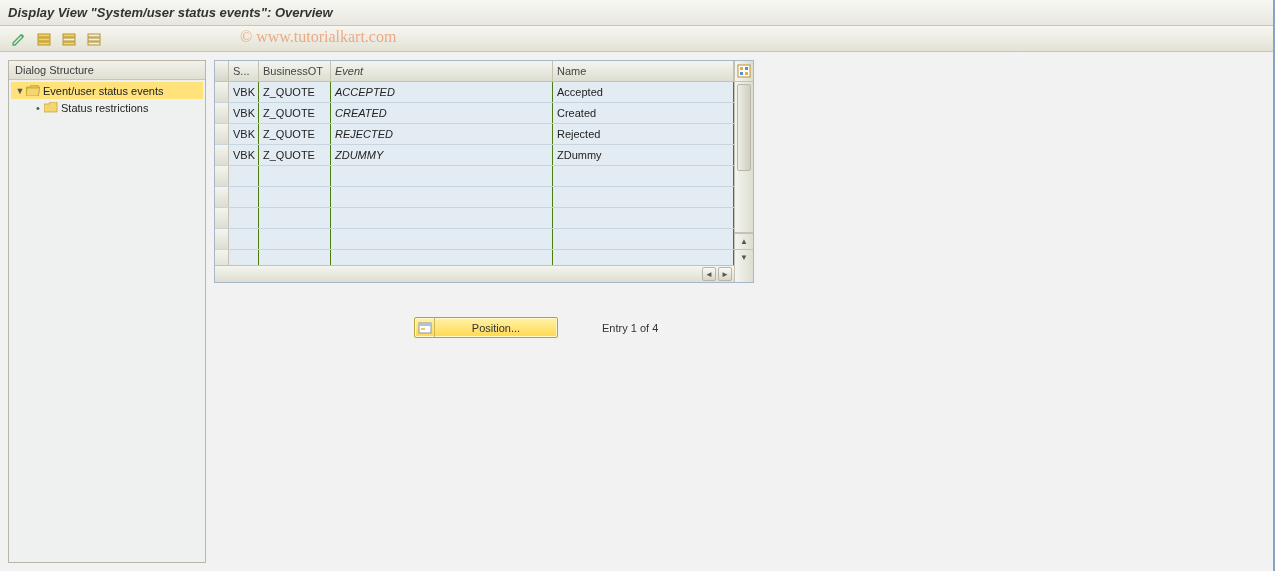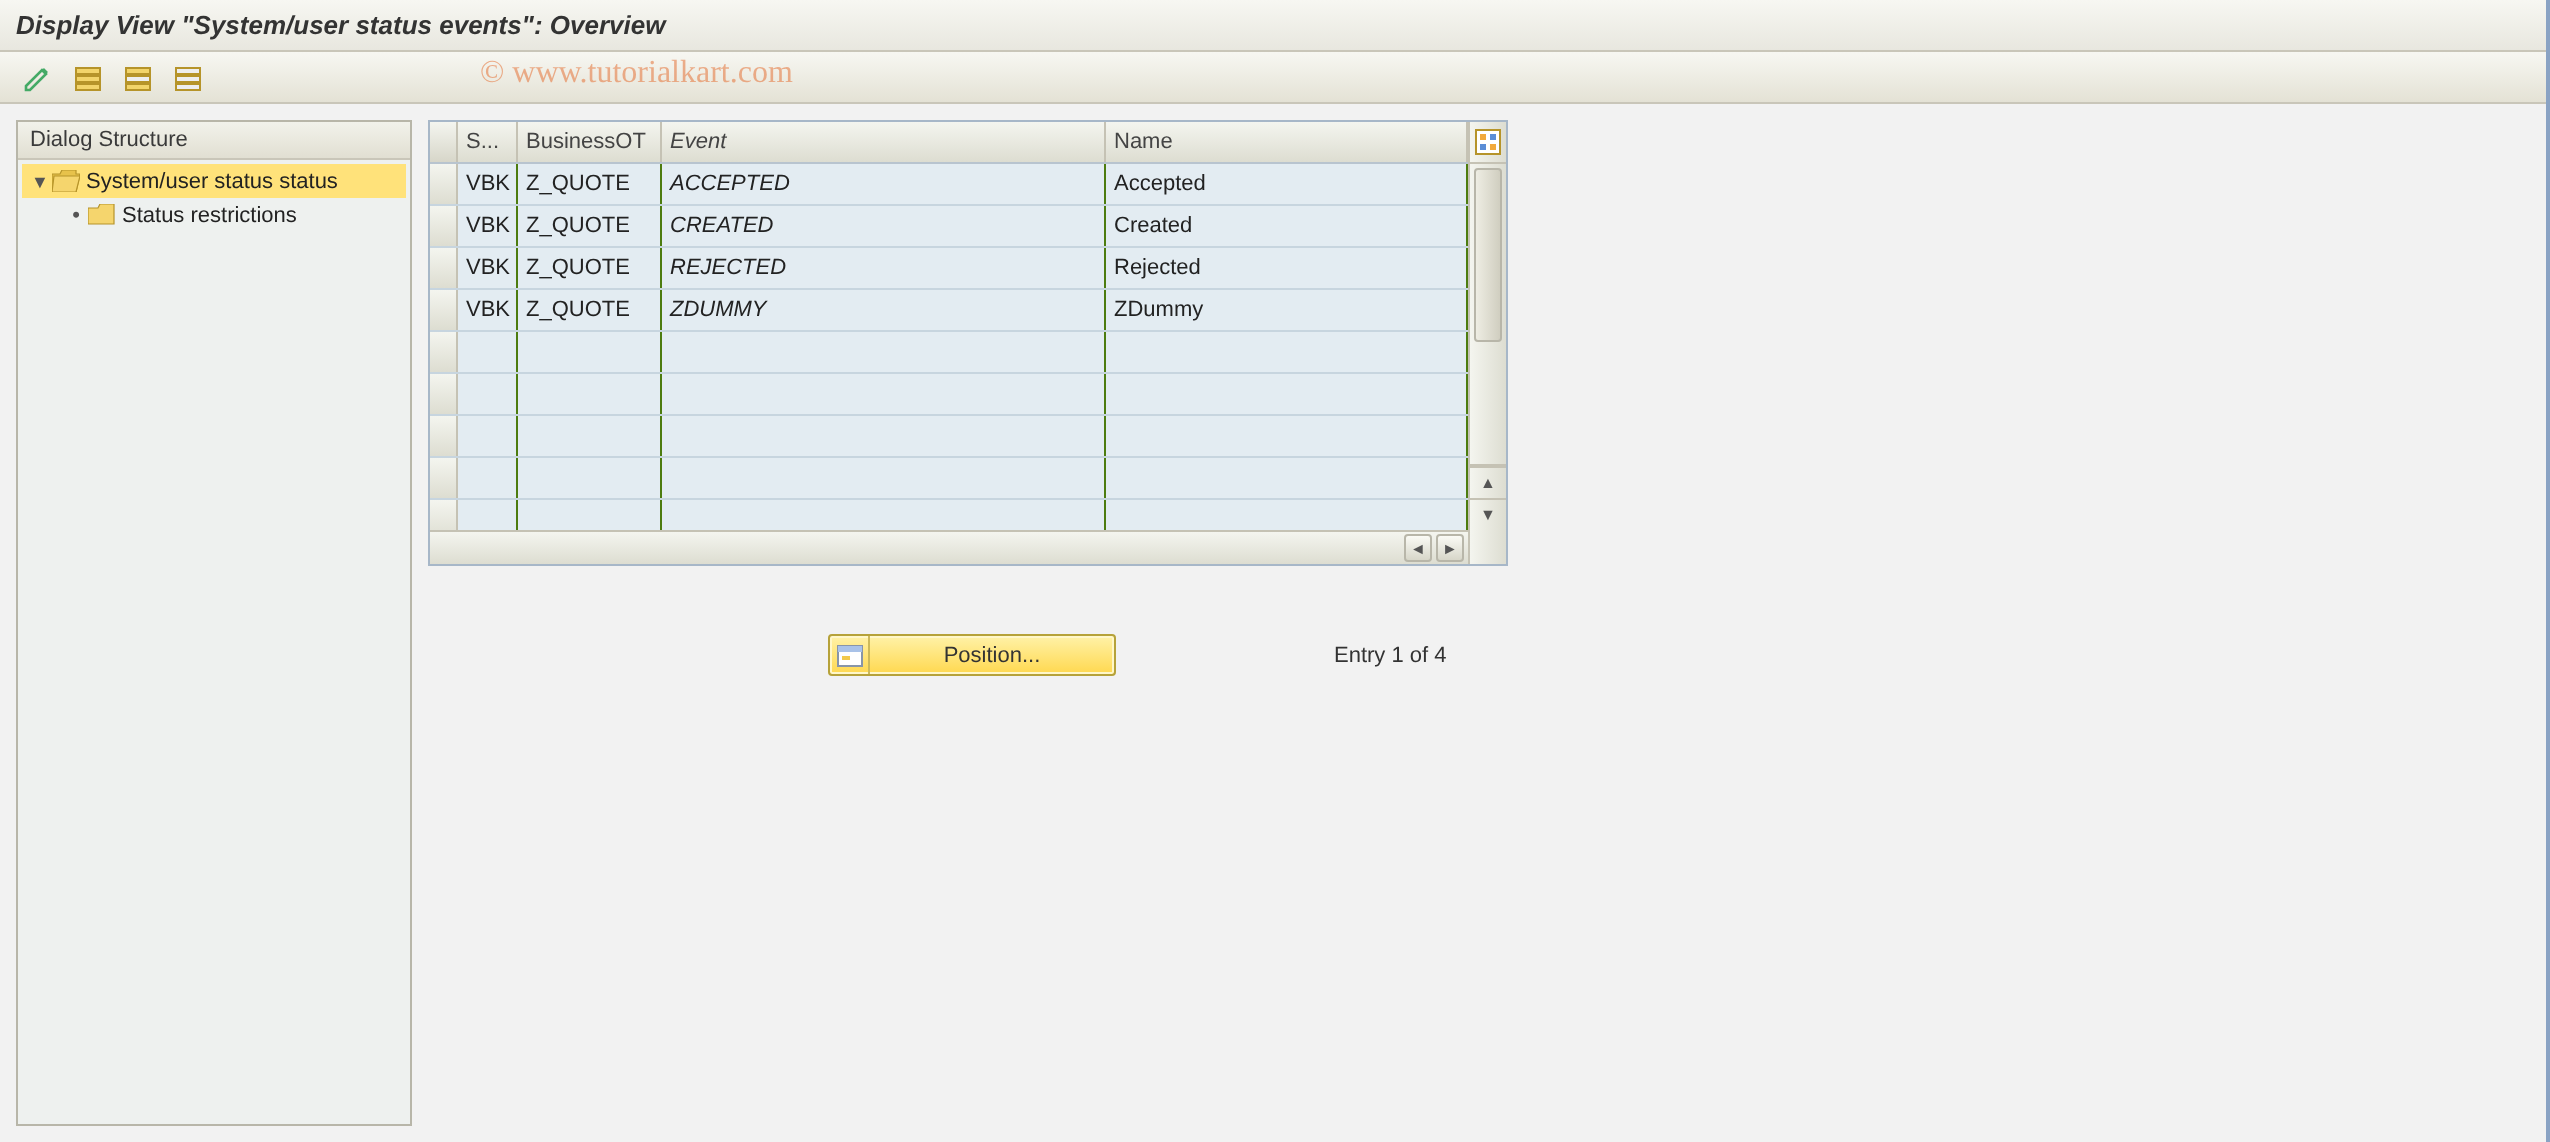--- a/index.html
+++ b/index.html
@@ -247,21 +247,20 @@
     font-size:8px;color:#555;cursor:pointer;
     border-top:1px solid #c5c2b4;
   }
   .vside-corner { height:17px; }
 
   .footer-row {
     margin-top: 34px;
     display:flex;
     align-items:center;
     padding-left: 200px;
-    gap: 36px;
   }
   .position-btn {
     width: 144px;
     height: 21px;
     background: linear-gradient(#fff2a8,#ffd84f);
     border: 1px solid #b6a23a;
     border-radius: 2px;
     display:flex;
     align-items:center;
     cursor:pointer;
@@ -270,21 +269,21 @@
   .pos-ico {
     width: 20px;
     display:flex;align-items:center;justify-content:center;
     border-right:1px solid #cdb95a;
     height:100%;
   }
   .pos-label {
     flex:1;text-align:center;font-size:11px;color:#333;
   }
   .entry-text {
-    margin-left: 73px;
+    margin-left: 44px;
     font-size: 11px;
     color:#333;
   }
 </style>
 </head>
 <body>
 
 <div class="app-container">
 
   <div class="title-bar">
@@ -329,21 +328,21 @@
       <div class="tree-body">
 
         <div class="tree-item selected">
           <span class="exp">▼</span>
           <span class="folder-ico open">
             <svg width="14" height="11" viewBox="0 0 14 11">
                 <path d="M0 2 L4 2 L5 0 L12 0 L12 2 L14 2 L12 11 L0 11 Z" fill="#e7c24b" stroke="#b6942a" stroke-width="0.6"></path>
                 <path class="front" d="M1 3 L14 3 L12 11 L0 11 Z" fill="#f5d56d" stroke="#b6942a" stroke-width="0.6"></path>
               </svg>
           </span>
-          <span class="tree-label">System/user status status</span>
+          <span class="tree-label">Event/user status events</span>
         </div>
 
         <div class="tree-item" style="padding-left:22px;">
           <span class="bullet">•</span>
           <span class="folder-ico closed">
             <svg width="14" height="11" viewBox="0 0 14 11">
                 <path class="front" d="M0 2 L5 2 L6 0 L13 0 L13 10 L0 10 Z" fill="#f5d56d" stroke="#b6942a" stroke-width="0.6"></path>
               </svg>
           </span>
           <span class="tree-label">Status restrictions</span>

